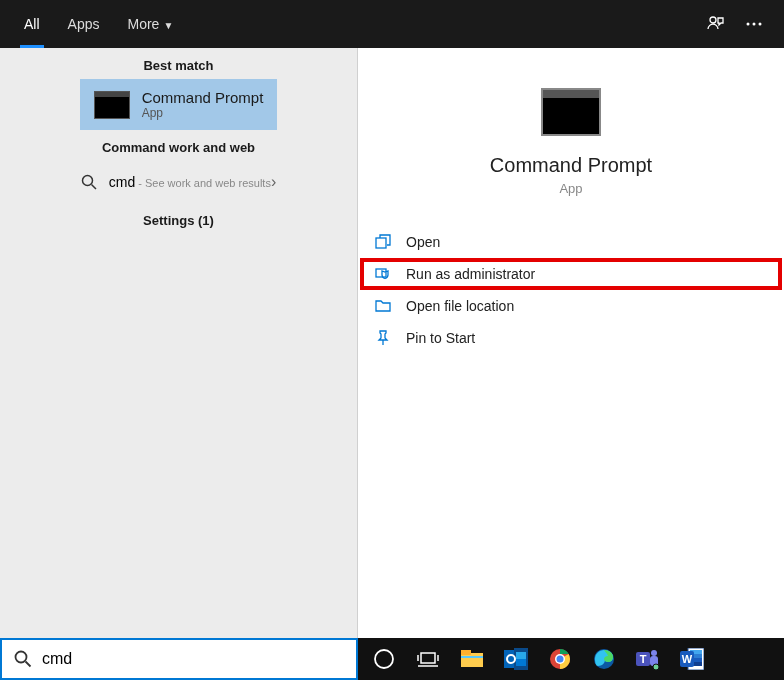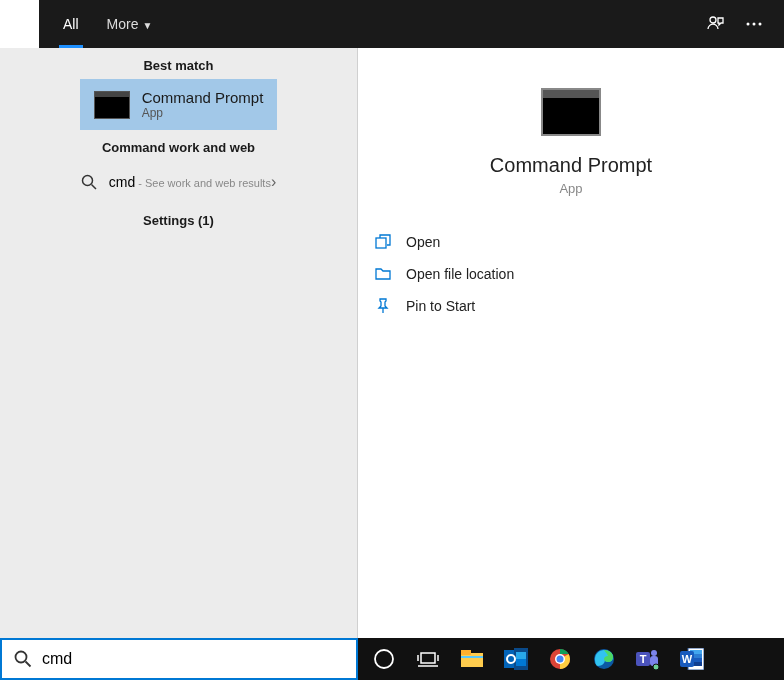--- a/index.html
+++ b/index.html
@@ -1,18 +1,18 @@
 <!DOCTYPE html>
 <html><head>
 <meta charset="utf-8">
 <style>
 * { margin: 0; padding: 0; box-sizing: border-box; font-family: "Segoe UI", Arial, sans-serif; }
 body { width: 784px; height: 680px; background: #fff; position: relative; overflow: hidden; }
 
-.top-tabs { height: 48px; background: #1a1a1a; display: flex; align-items: center; padding: 0 10px; color: #fff; margin-left: 39px; }
+.top-tabs { height: 48px; background: #1a1a1a; display: flex; align-items: center; padding: 0 10px; color: #fff; }
 .tab { padding: 0 14px; height: 48px; line-height: 48px; font-size: 14px; color: #ddd; cursor: pointer; position: relative; }
 .tab.active { color: #fff; }
 .tab.active::after { content: ""; position: absolute; bottom: 0; left: 10px; right: 10px; height: 3px; background: #1e90ff; }
 .tab .caret { margin-left: 4px; font-size: 10px; }
 .top-right { margin-left: auto; display: flex; align-items: center; gap: 18px; padding-right: 10px; }
 .top-right .icon { width: 20px; height: 20px; display: flex; align-items: center; justify-content: center; color: #fff; }
 
 .main { display: flex; height: 590px; }
 .left-panel { width: 358px; background: #ececec; border-right: 1px solid #d0d0d0; display: flex; flex-direction: column; align-items: center; }
 .right-panel { flex: 1; background: #fff; padding: 20px 0 0 0; }
@@ -51,20 +51,21 @@
 .taskbar { flex: 1; background: #111; display: flex; align-items: center; padding: 0 6px; gap: 4px; }
 .tb-icon { width: 40px; height: 38px; display: flex; align-items: center; justify-content: center; cursor: pointer; }
 
 svg { display: block; }
 </style>
 </head>
 <body>
 
 <div class="top-tabs">
   <div class="tab active">All</div>
+  <div class="tab">Apps</div>
   <div class="tab"><span>More</span><span class="caret">▼</span></div>
   <div class="top-right">
     <div class="icon">
       <svg width="20" height="20" viewBox="0 0 20 20" fill="none" stroke="#fff" stroke-width="1.3">
         <circle cx="7" cy="6" r="3"></circle>
           <path d="M2 15c0-3 3-5 5-5s5 2 5 5"></path>
           <path d="M12 4l5 0 0 5-2 0-2 2 0-2-1 0z"></path>
       </svg>
     </div>
     <div class="icon">
@@ -110,20 +111,29 @@
     <div class="actions">
       <div class="action-item">
         <span class="action-icon">
           <svg width="16" height="16" viewBox="0 0 16 16" fill="none" stroke="#0078d4" stroke-width="1.3">
               <rect x="1" y="4" width="10" height="10"></rect>
               <path d="M5 4V1h10v10h-3"></path>
             </svg>
         </span>
         <span>Open</span>
       </div>
+      <div class="action-item highlighted">
+        <span class="action-icon">
+          <svg width="16" height="16" viewBox="0 0 16 16" fill="none" stroke="#0078d4" stroke-width="1.3">
+              <rect x="1" y="3" width="10" height="8"></rect>
+              <path d="M10 6l3-1v4c0 2-1.5 3-3 3.5-1.5-.5-3-1.5-3-3.5V5z"></path>
+            </svg>
+        </span>
+        <span>Run as administrator</span>
+      </div>
       <div class="action-item">
         <span class="action-icon">
           <svg width="16" height="16" viewBox="0 0 16 16" fill="none" stroke="#0078d4" stroke-width="1.3">
               <path d="M1 3h5l2 2h7v8H1z"></path>
             </svg>
         </span>
         <span>Open file location</span>
       </div>
       <div class="action-item">
         <span class="action-icon">

